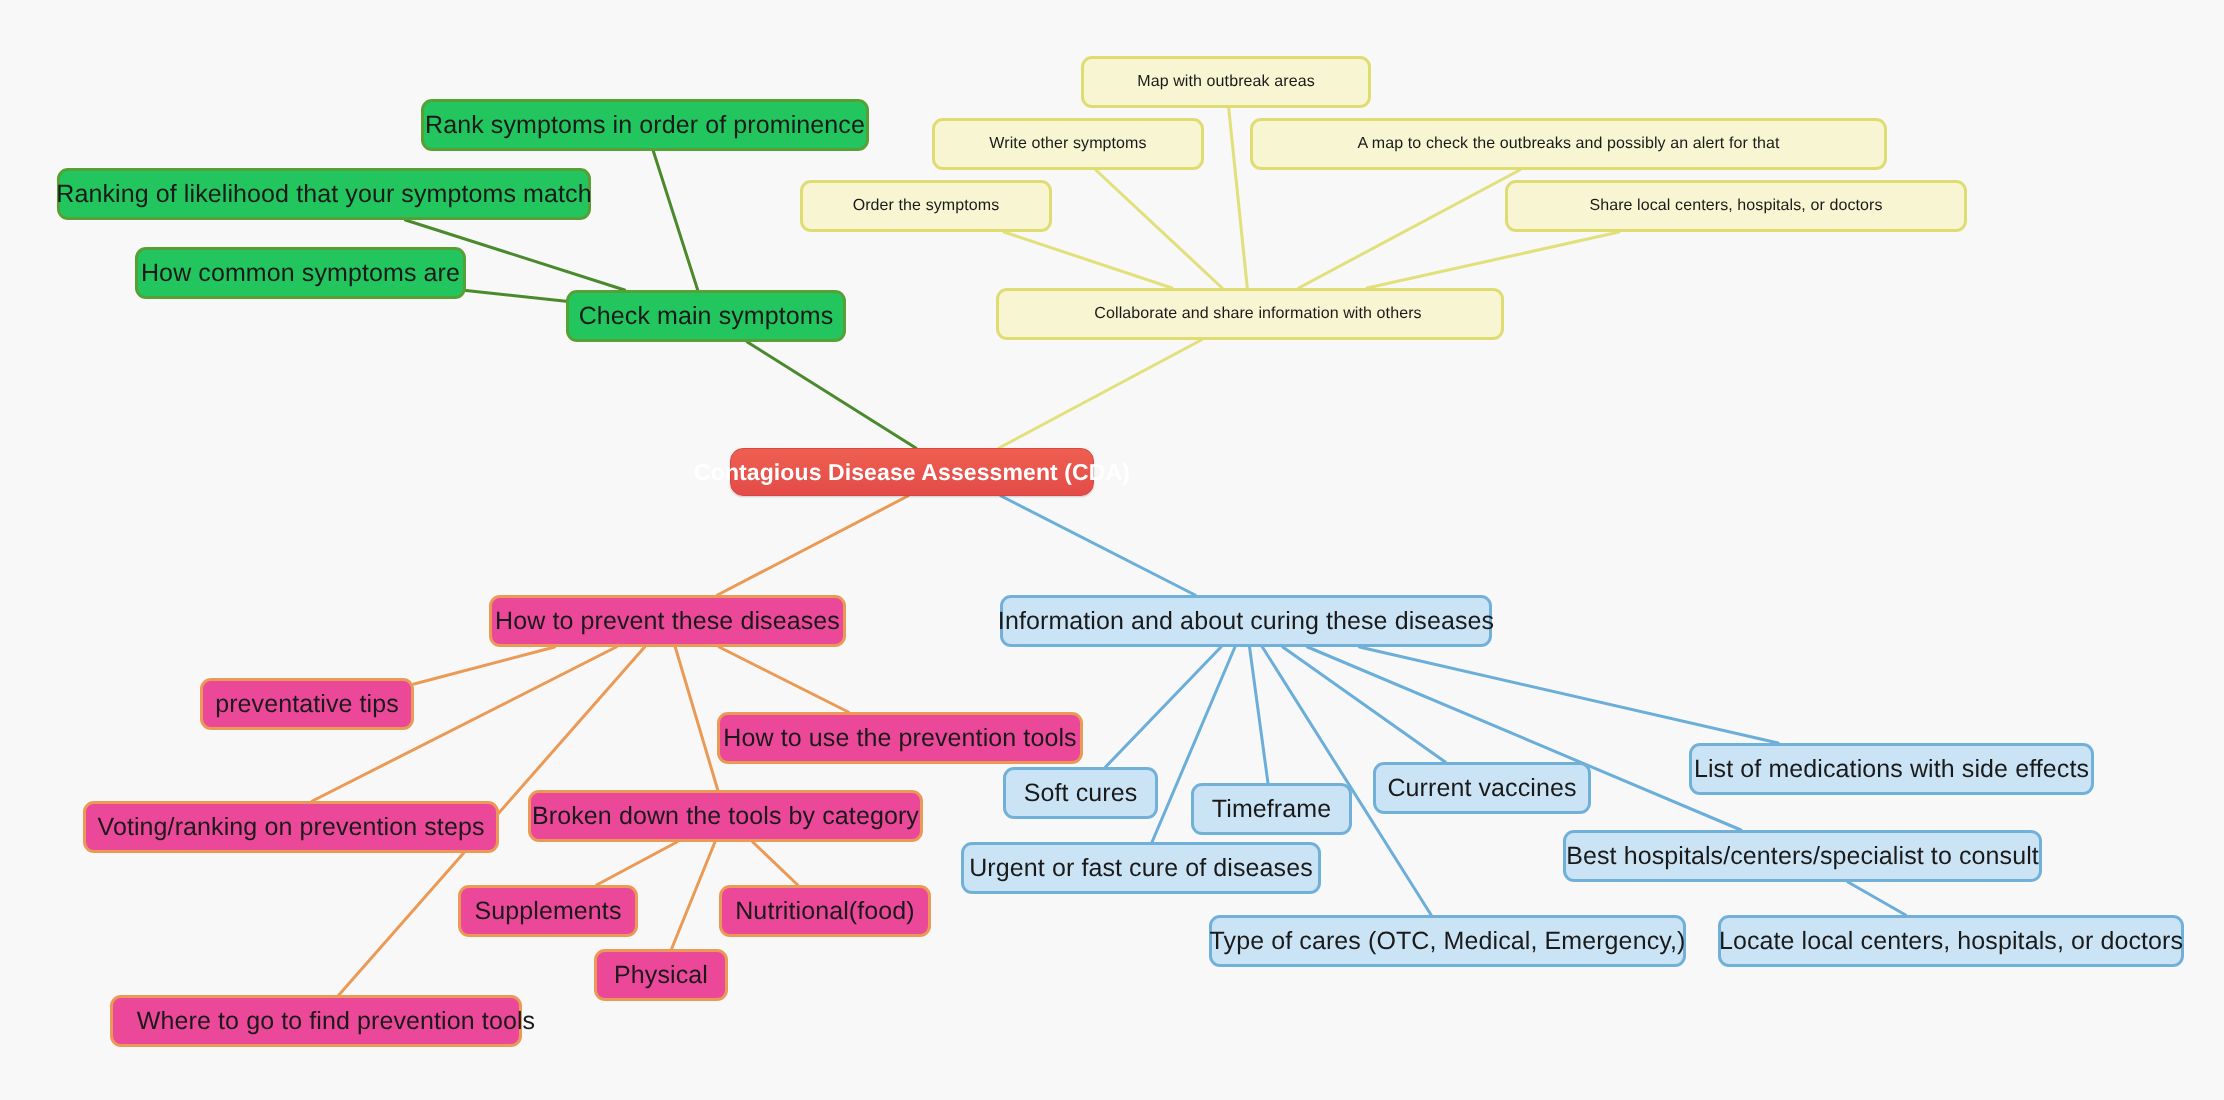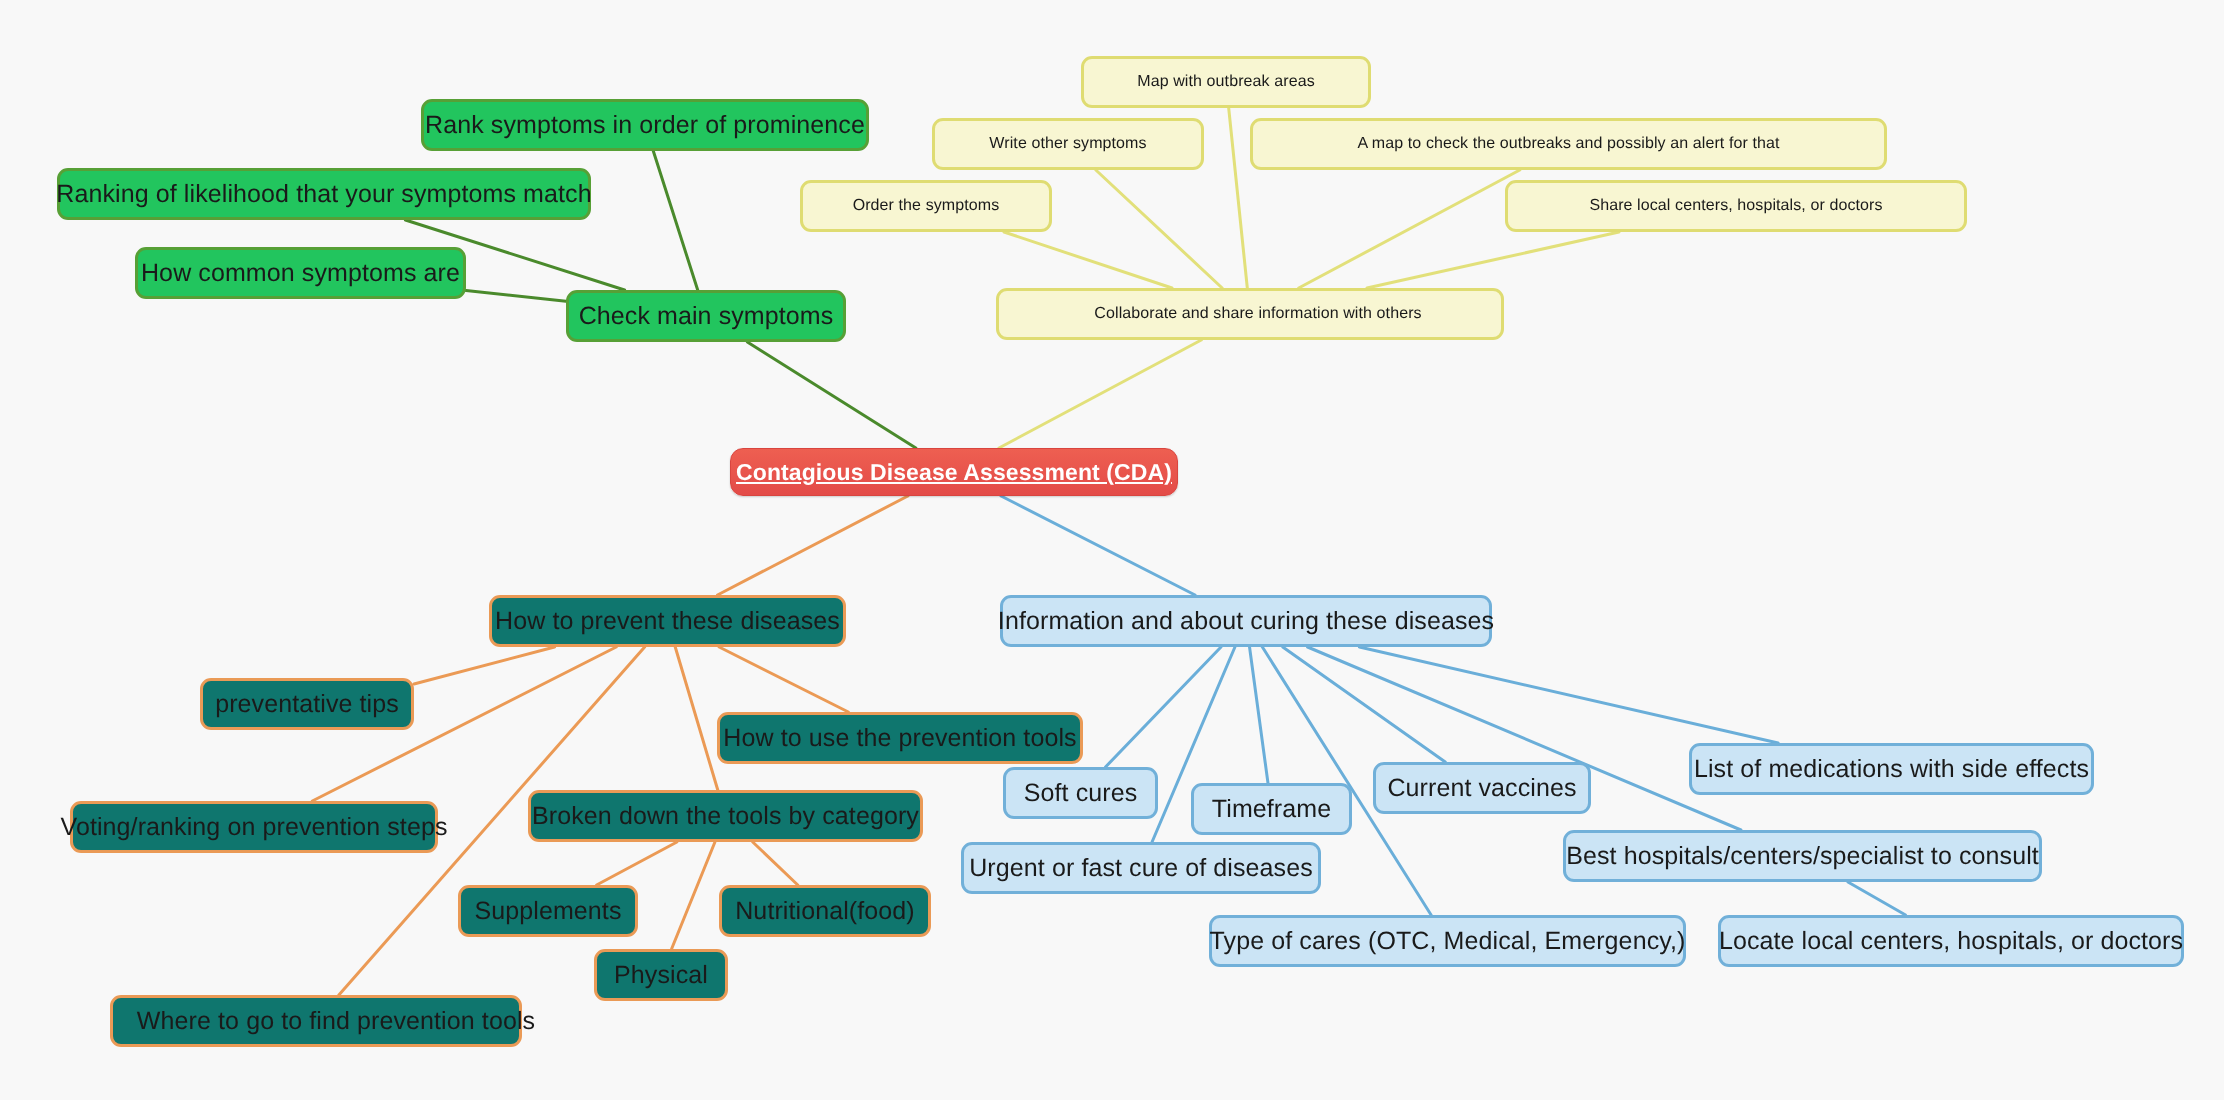--- a/index.html
+++ b/index.html
@@ -57,21 +57,21 @@
     border-width: 3px;
     font-size: 25px;
   }
   .node-yellow {
     background: #f8f6d2;
     border-color: #dfdc72;
     border-width: 3px;
     font-size: 16px;
   }
   .node-orange {
-    background: #0f766e;
+    background: #ec4899;
     border-color: #ea9a56;
     border-width: 3px;
     font-size: 25px;
   }
   .node-blue {
     background: #cbe4f5;
     border-color: #71b0d9;
     border-width: 3px;
     font-size: 25px;
   }
@@ -108,21 +108,21 @@
       <line x1="1220.9825581395348" y1="647" x2="1105.5174418604652" y2="767" stroke="#6aaed9" stroke-width="3" stroke-linecap="round"></line>
       <line x1="1234.9473684210527" y1="647" x2="1152.0526315789473" y2="842" stroke="#6aaed9" stroke-width="3" stroke-linecap="round"></line>
       <line x1="1249.526595744681" y1="647" x2="1267.973404255319" y2="783" stroke="#6aaed9" stroke-width="3" stroke-linecap="round"></line>
       <line x1="1282.7425149700598" y1="647" x2="1445.2574850299402" y2="762" stroke="#6aaed9" stroke-width="3" stroke-linecap="round"></line>
       <line x1="1262.371875" y1="647" x2="1431.128125" y2="915" stroke="#6aaed9" stroke-width="3" stroke-linecap="round"></line>
       <line x1="1359.3986486486488" y1="647" x2="1778.1013513513512" y2="743" stroke="#6aaed9" stroke-width="3" stroke-linecap="round"></line>
       <line x1="1307.5702127659574" y1="647" x2="1740.9297872340426" y2="830" stroke="#6aaed9" stroke-width="3" stroke-linecap="round"></line>
       <line x1="1847.9235294117648" y1="882" x2="1905.5764705882352" y2="915" stroke="#6aaed9" stroke-width="3" stroke-linecap="round"></line>
     </svg>
   <div id="node-layer">
-      <div class="node node-root" style="left: 730px; top: 448px; width: 448px; height: 48px; text-decoration: underline;">
+      <div class="node node-root" style="left: 730px; top: 448px; width: 364px; height: 48px;">
         <span class="node-label">Contagious Disease Assessment (CDA)</span>
       </div>
       <div class="node node-green" style="left: 566px; top: 290px; width: 280px; height: 52px;">
         <span class="node-label">Check main symptoms</span>
       </div>
       <div class="node node-green" style="left: 421px; top: 99px; width: 448px; height: 52px;">
         <span class="node-label">Rank symptoms in order of prominence</span>
       </div>
       <div class="node node-green" style="left: 57px; top: 168px; width: 534px; height: 52px;">
         <span class="node-label">Ranking of likelihood that your symptoms match</span>
@@ -147,21 +147,21 @@
       </div>
       <div class="node node-yellow" style="left: 1505px; top: 180px; width: 462px; height: 52px;">
         <span class="node-label">Share local centers, hospitals, or doctors</span>
       </div>
       <div class="node node-orange" style="left: 489px; top: 595px; width: 357px; height: 52px;">
         <span class="node-label">How to prevent these diseases</span>
       </div>
       <div class="node node-orange" style="left: 200px; top: 678px; width: 214px; height: 52px;">
         <span class="node-label">preventative tips</span>
       </div>
-      <div class="node node-orange" style="left: 70px; top: 801px; width: 368px; height: 52px;">
+      <div class="node node-orange" style="left: 83px; top: 801px; width: 416px; height: 52px;">
         <span class="node-label">Voting/ranking on prevention steps</span>
       </div>
       <div class="node node-orange" style="left: 110px; top: 995px; width: 412px; height: 52px; padding-left: 40px;">
         <span class="node-label">Where to go to find prevention tools</span>
       </div>
       <div class="node node-orange" style="left: 528px; top: 790px; width: 395px; height: 52px;">
         <span class="node-label">Broken down the tools by category</span>
       </div>
       <div class="node node-orange" style="left: 717px; top: 712px; width: 366px; height: 52px;">
         <span class="node-label">How to use the prevention tools</span>

